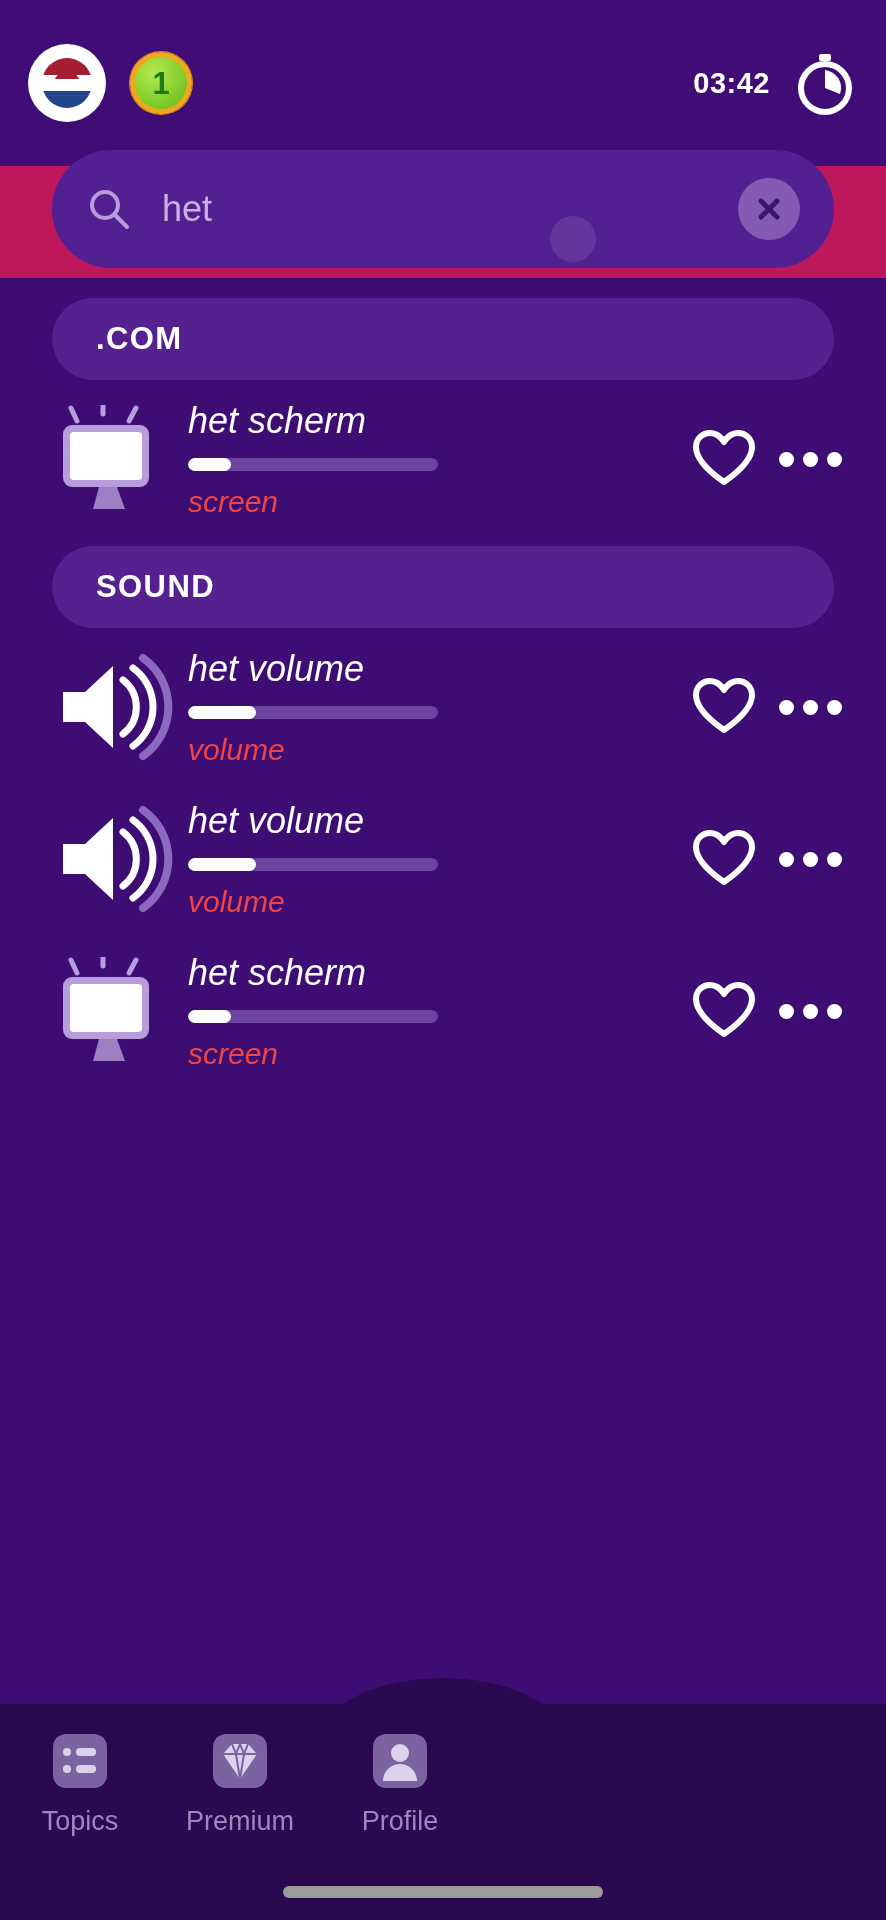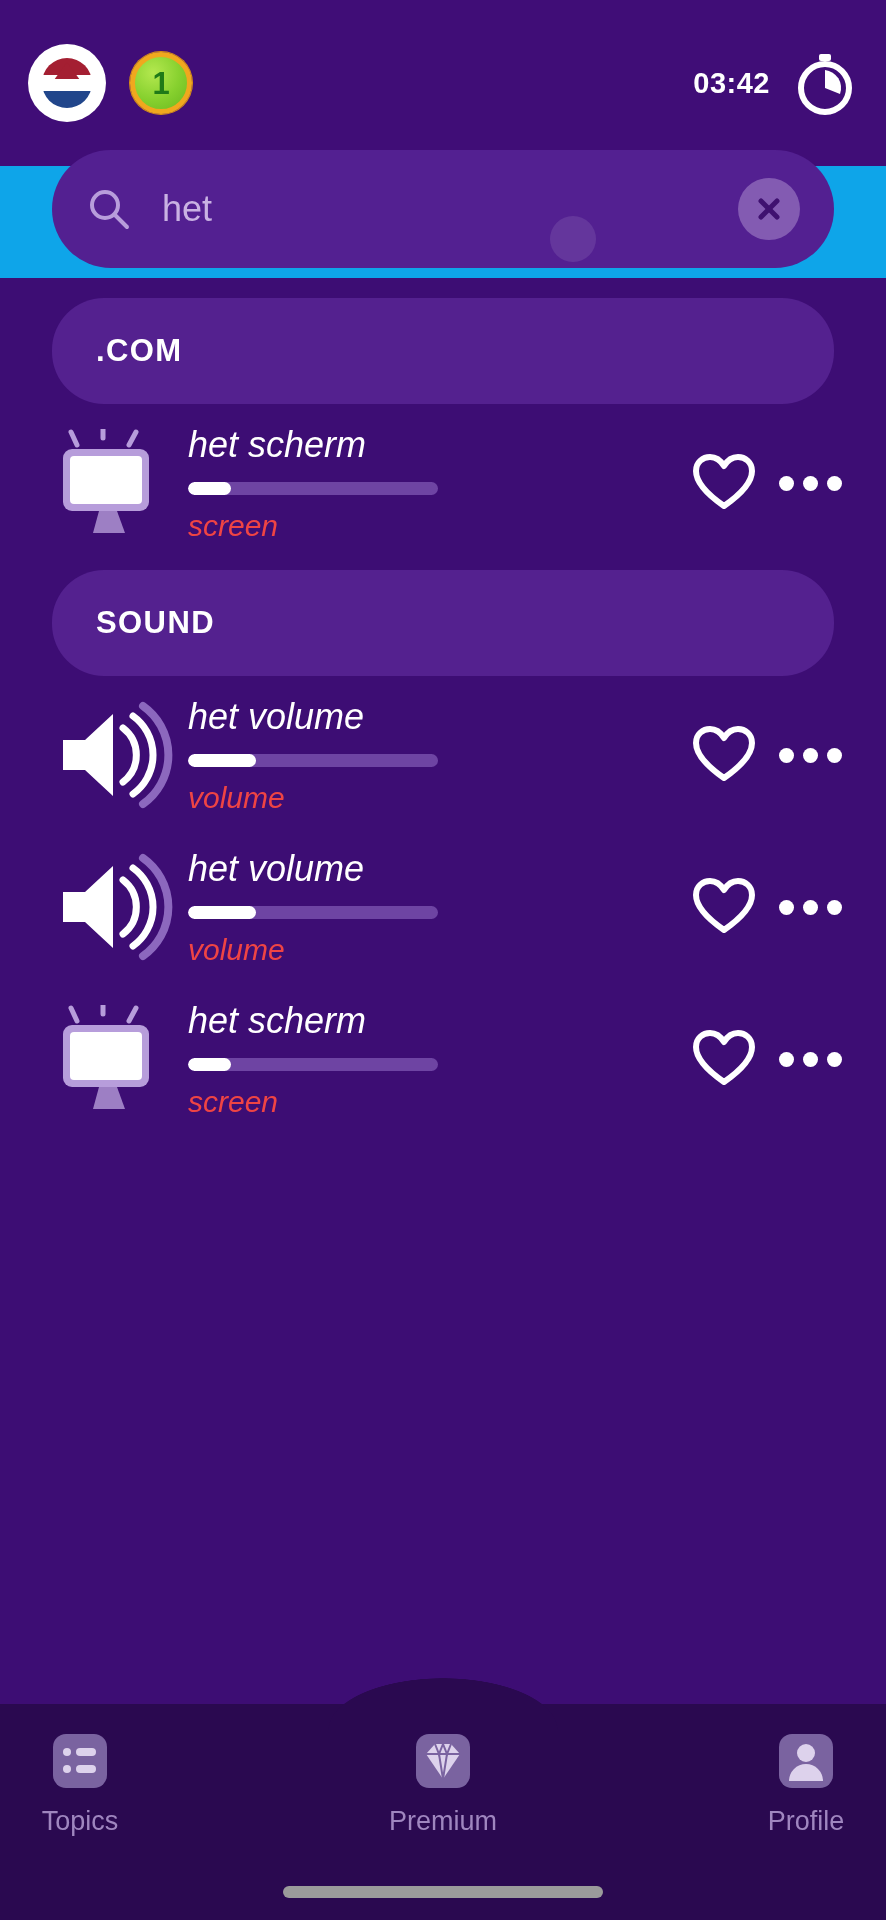--- a/index.html
+++ b/index.html
@@ -41,21 +41,21 @@
   .topbar-spacer{flex:1 1 auto;}
   .timer-text{
     font-size:29px;font-weight:bold;color:#ffffff;letter-spacing:.5px;
     margin-right:22px;
   }
   .timer-icon{width:66px;height:66px;flex:0 0 auto;}
 
   
   .search-wrap{
     position:absolute; top:166px; left:0; width:886px; height:112px;
-    background:#0ea5e9;
+    background:#be185d;
   }
   .search-bar{
     position:absolute;left:52px;top:-16px;width:782px;height:118px;
     background:#532091;border-radius:59px;
     display:flex;align-items:center;padding:0 34px;
     overflow:hidden;
   }
   .search-icon{width:46px;height:46px;flex:0 0 auto;margin-right:30px;}
   .search-value{
     font-size:36px;color:#c9b2e3;flex:1 1 auto;
@@ -73,21 +73,21 @@
     display:flex;align-items:center;justify-content:center;flex:0 0 auto;
   }
 
   
   .content{
     position:absolute;top:284px;left:0;width:886px;height:1420px;
     overflow:hidden;
   }
   .section-pill{
     margin:14px 52px 0 52px;
-    height:106px;border-radius:52px;
+    height:82px;border-radius:52px;
     background:#54218f;
     display:flex;align-items:center;padding-left:44px;
   }
   .section-pill .label{
     font-size:31px;font-weight:bold;letter-spacing:1.4px;color:#fff;
   }
 
   .row{
     display:flex;align-items:center;
     margin:0 40px 0 52px;
@@ -118,21 +118,21 @@
   }
   .notch{
     position:absolute;top:-26px;left:50%;transform:translateX(-50%);
     width:230px;height:52px;background:#2a0950;
     border-radius:0 0 0 0;
     -webkit-mask-image:radial-gradient(ellipse 115px 52px at 50% 100%, #000 99%, transparent 100%);
             mask-image:radial-gradient(ellipse 115px 52px at 50% 100%, #000 99%, transparent 100%);
   }
   .nav-items{
     position:absolute;top:26px;left:0;width:886px;
-    display:flex;align-items:flex-start;justify-content:space-between;
+    display:flex;align-items:flex-start;justify-content:flex-start;
   }
   .nav-item{
     width:160px;display:flex;flex-direction:column;align-items:center;
   }
   .nav-ico{width:62px;height:62px;display:flex;align-items:center;justify-content:center;}
   .nav-label{font-size:27px;color:#9f86bf;margin-top:14px;}
   .nav-item.active .nav-label{color:#ffffff;}
   .book{
     width:74px;height:92px;background:#8a3ff0;border-radius:8px 14px 14px 8px;
     position:relative;margin-top:-34px;

